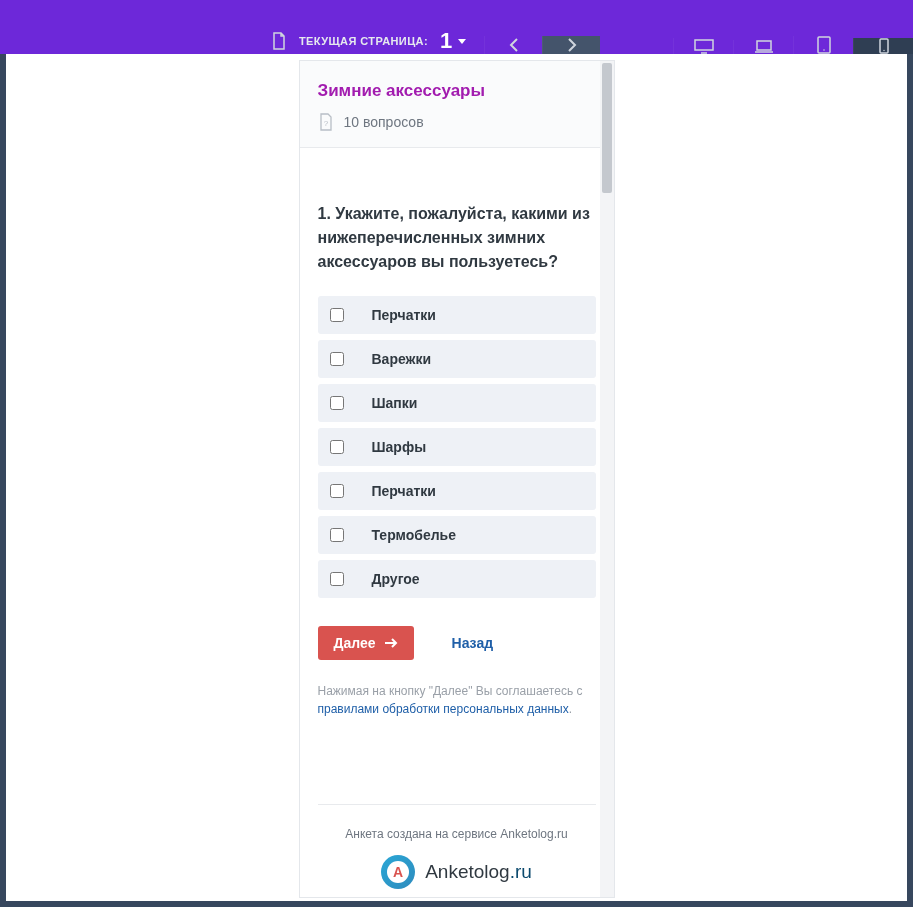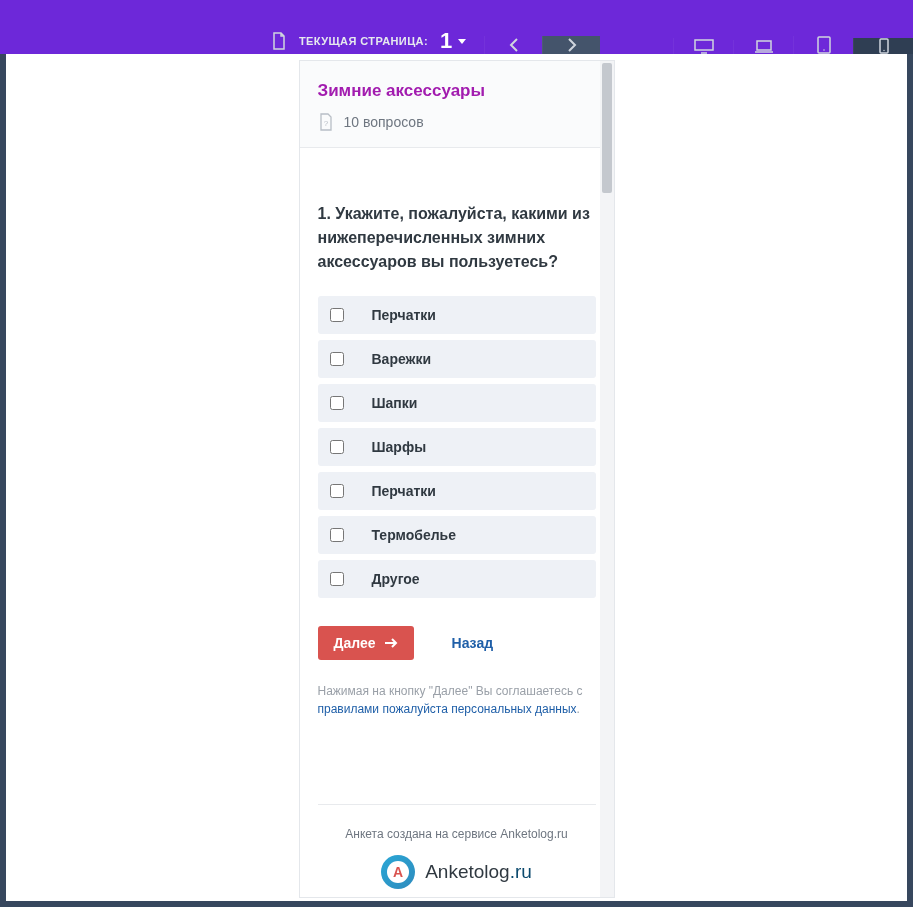--- a/index.html
+++ b/index.html
@@ -312,21 +312,21 @@
         <button class="btn-next">
           <span>Далее</span>
           <svg width="14" height="10">
               <path d="M1 5h10 M8 1l4 4-4 4" stroke="#fff" stroke-width="2" fill="none"></path>
             </svg>
         </button>
         <button class="btn-back">Назад</button>
       </div>
 
       <div class="consent">
-        <span>Нажимая на кнопку "Далее" Вы соглашаетесь с </span><a href="#">правилами пожалуйста персональных данных</a>.
+        <span>Нажимая на кнопку "Далее" Вы соглашаетесь с </span><a href="#">правилами обработки персональных данных</a>.
       </div>
 
       <div class="footer">
         <div class="footer-top">Анкета создана на сервисе Anketolog.ru</div>
         <div class="footer-logo">
           <div class="logo-badge">
             <div class="logo-badge-inner">A</div>
           </div>
           <div class="logo-text">
             <span>Anketolog</span><span class="ru">.ru</span>

